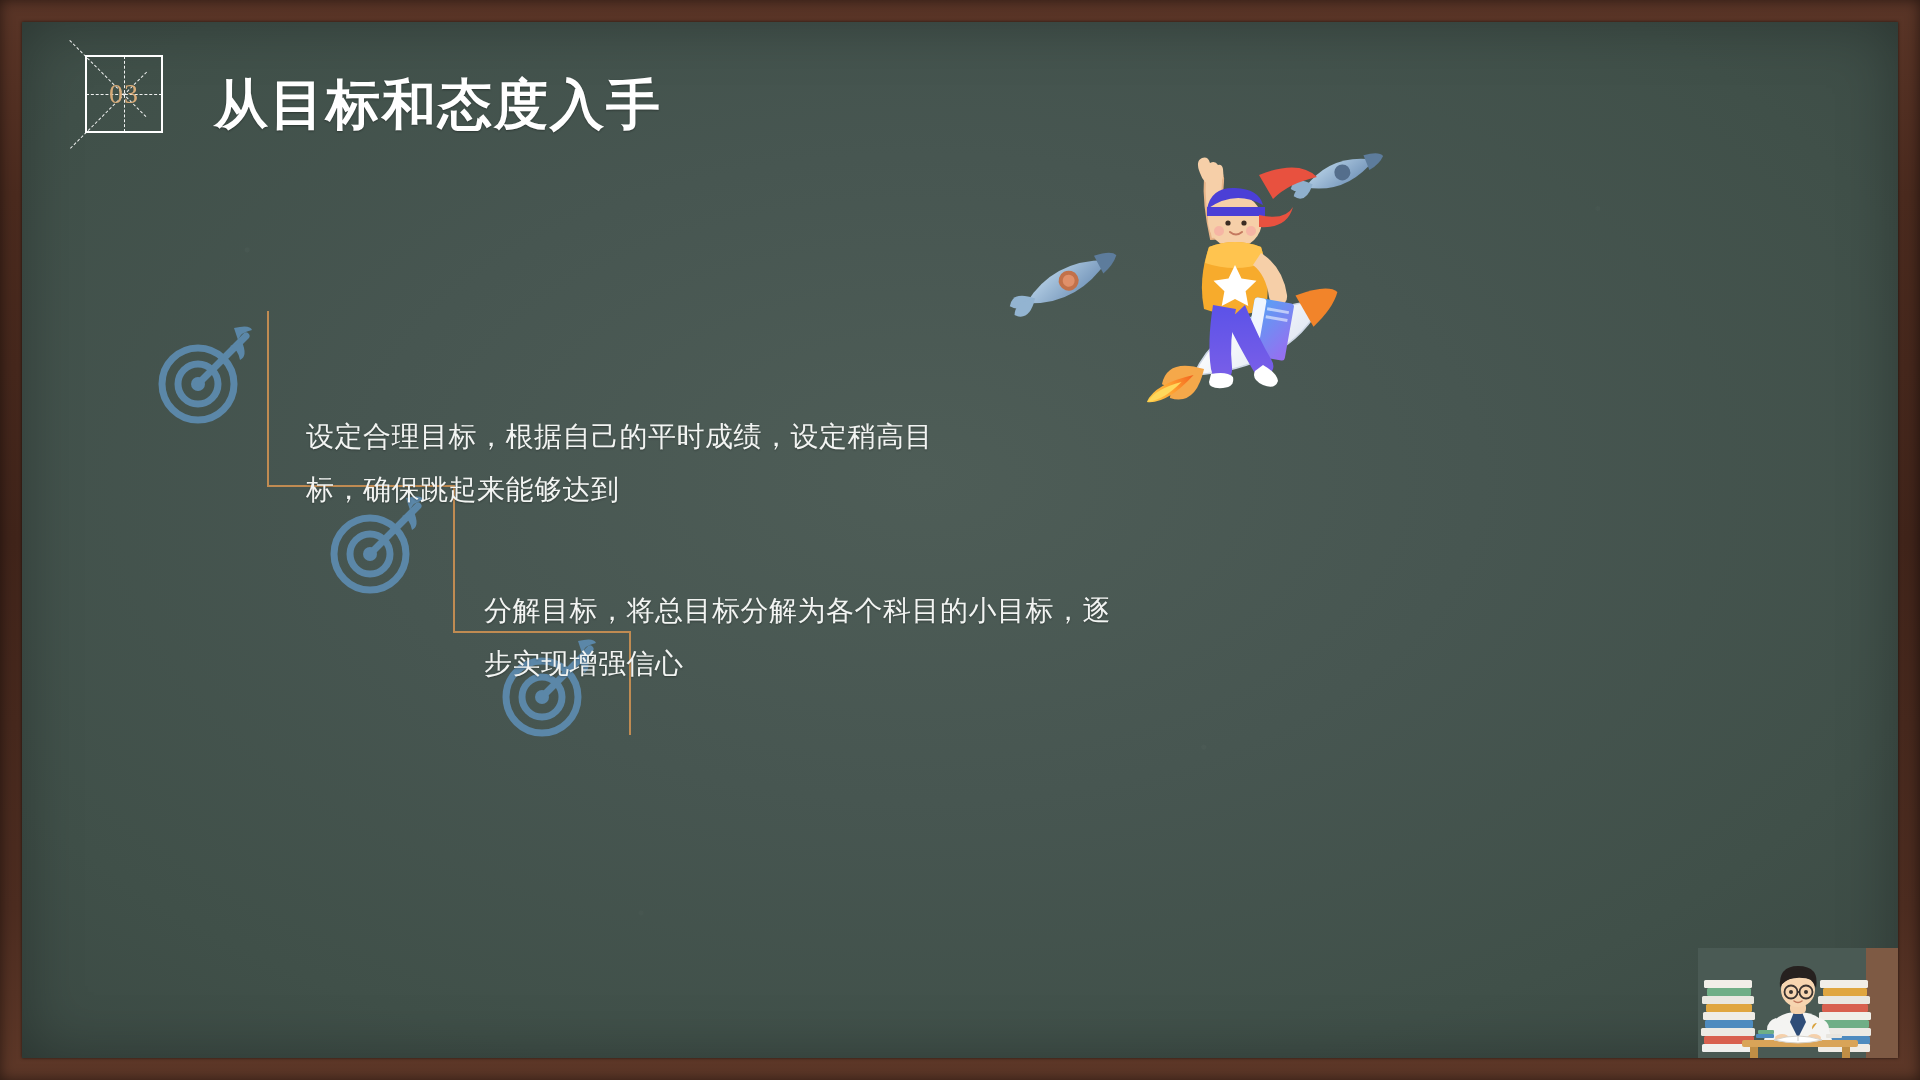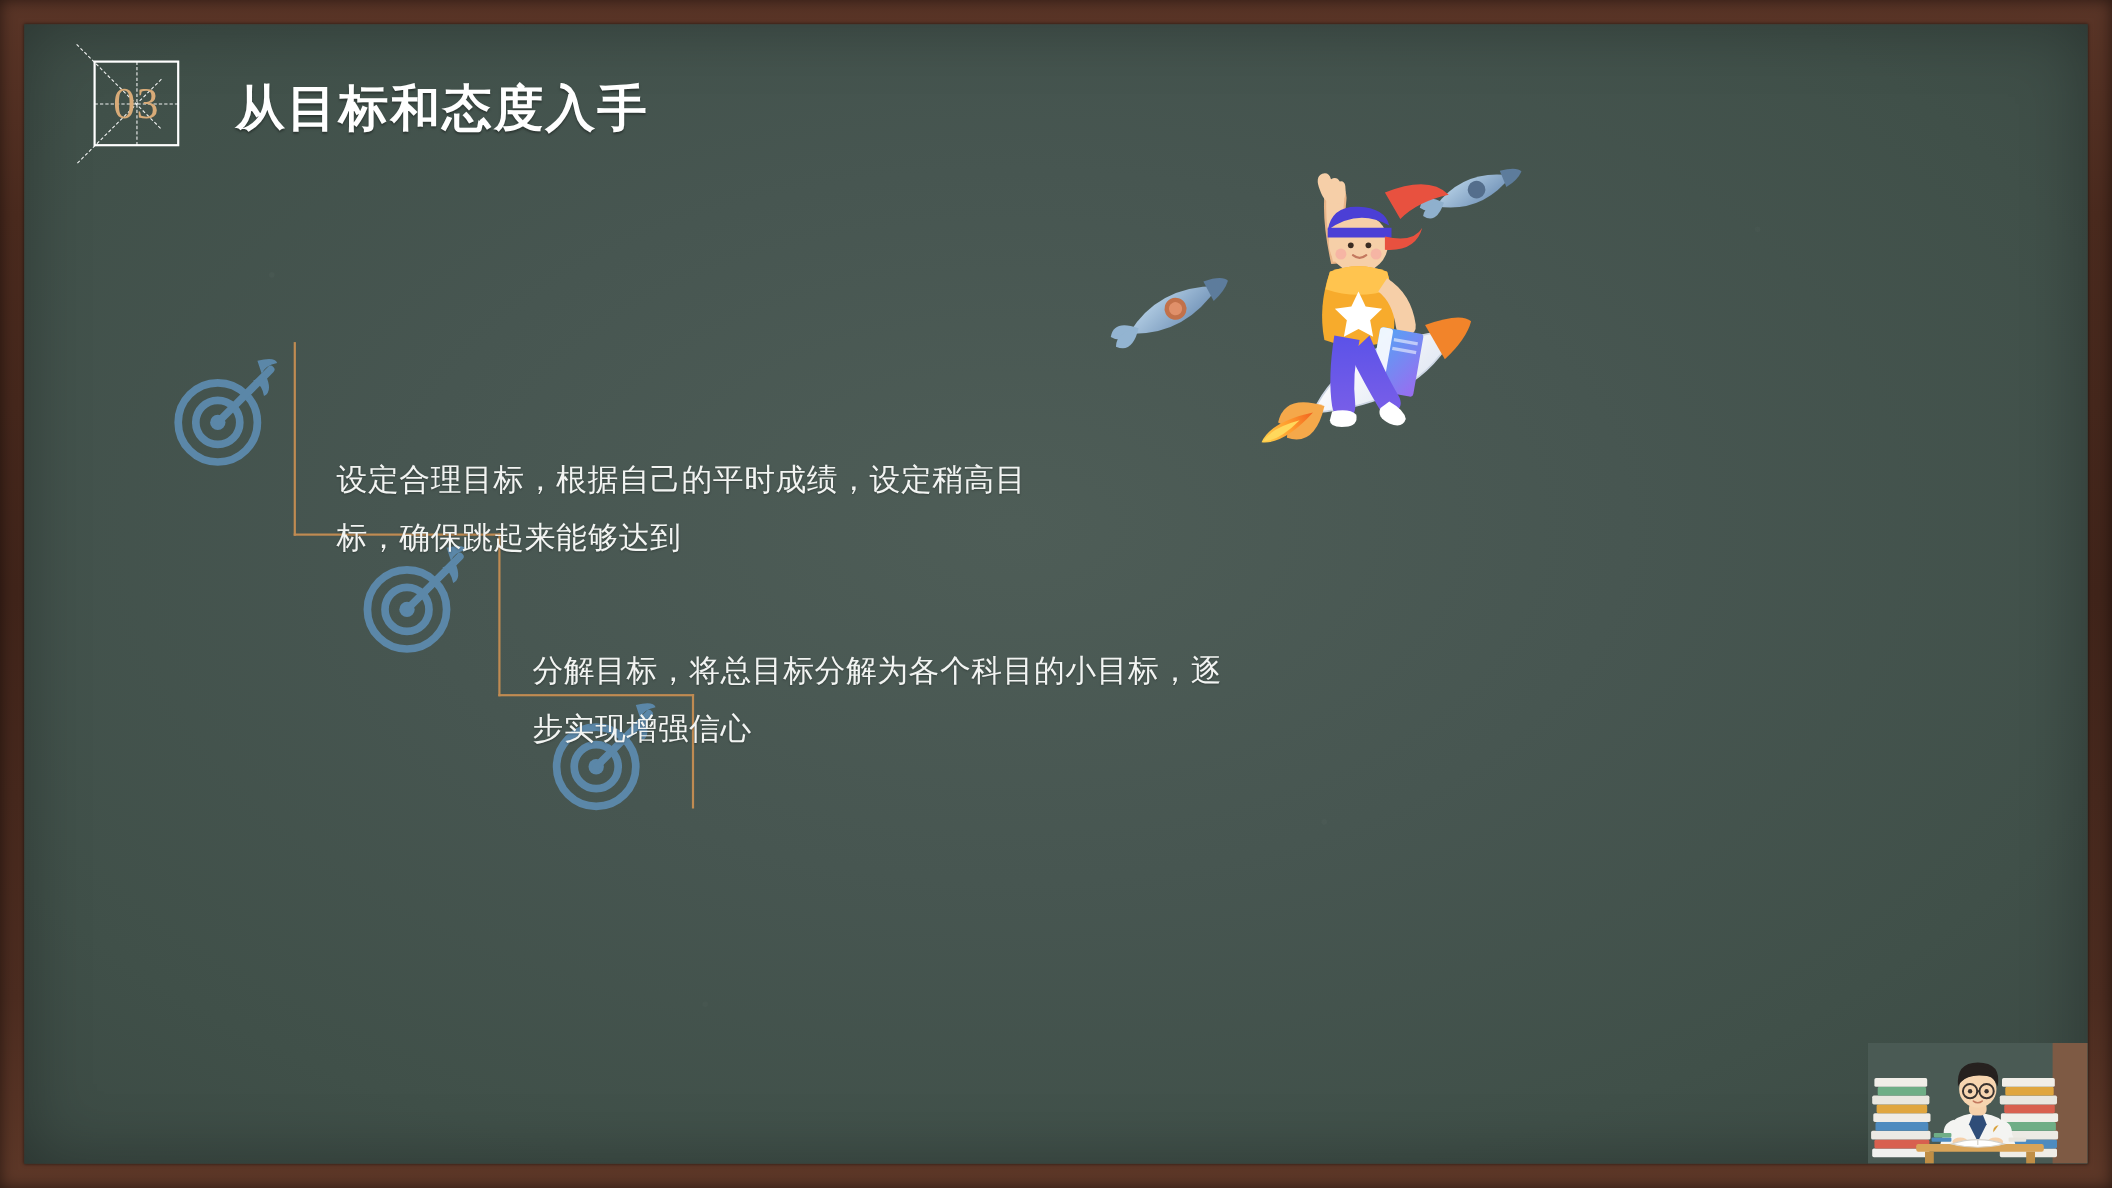--- a/index.html
+++ b/index.html
@@ -67,30 +67,30 @@
     width:108px; height:0;
     border-top:1.5px dashed rgba(255,255,255,.92);
     transform-origin:0 0;
   }
   #num-box .d-diag1{ transform: translate(-54px,-54px) rotate(45deg); }
   #num-box .d-diag2{ transform: translate(-54px,54px) rotate(-45deg); }
   #num-text{
     position:absolute; inset:0;
     display:flex; align-items:center; justify-content:center;
     font-family:"Liberation Serif", serif;
-    font-size:40px; line-height:1;
+    font-size:28px; line-height:1;
     color:#d8ab78;
     letter-spacing:1px;
     z-index:2;
   }
   #slide-title{
     position:absolute;
     left:192px; top:47px;
     font-family:"Liberation Serif", serif;
-    font-size:45px;
+    font-size:54px;
     font-weight:700;
     color:#ffffff;
     letter-spacing:2px;
     text-shadow:0 1px 2px rgba(0,0,0,.35);
     white-space:nowrap;
   }
 
   
   .conn{ position:absolute; background:#c08b52; }
 

